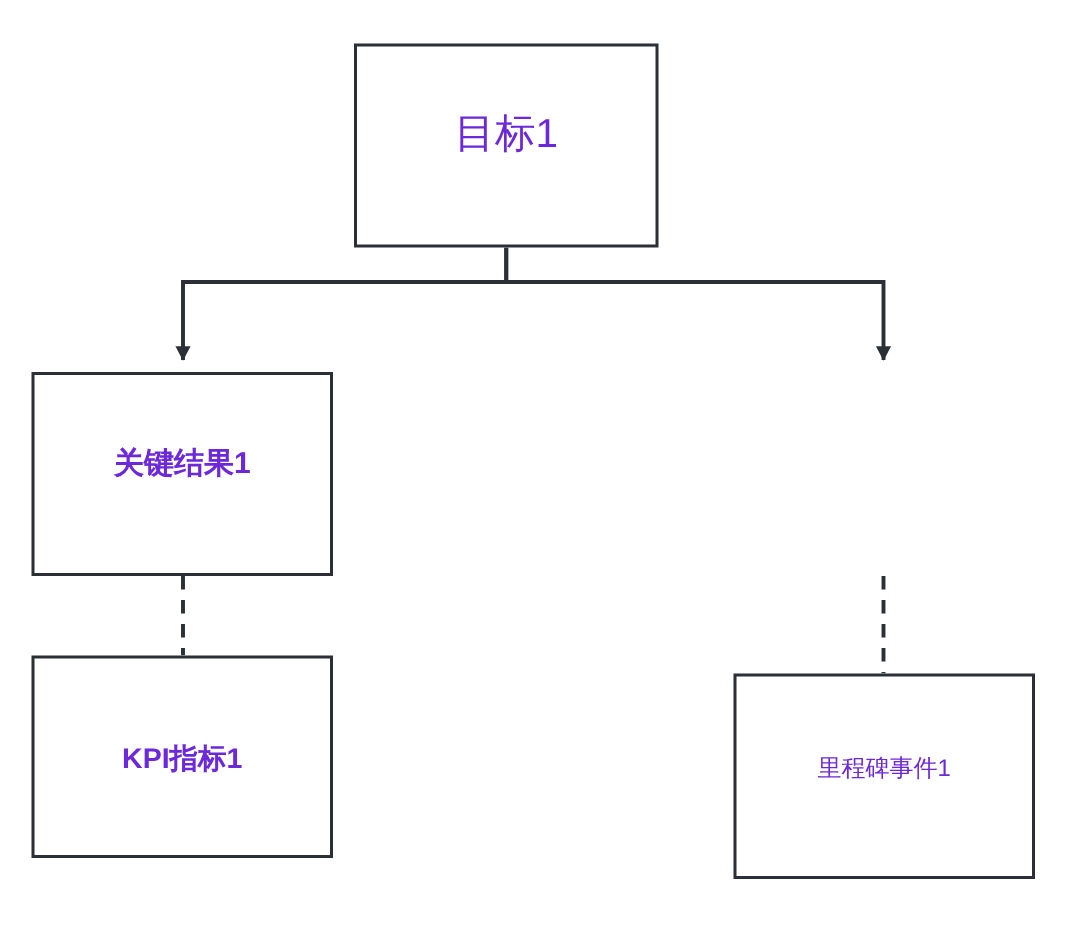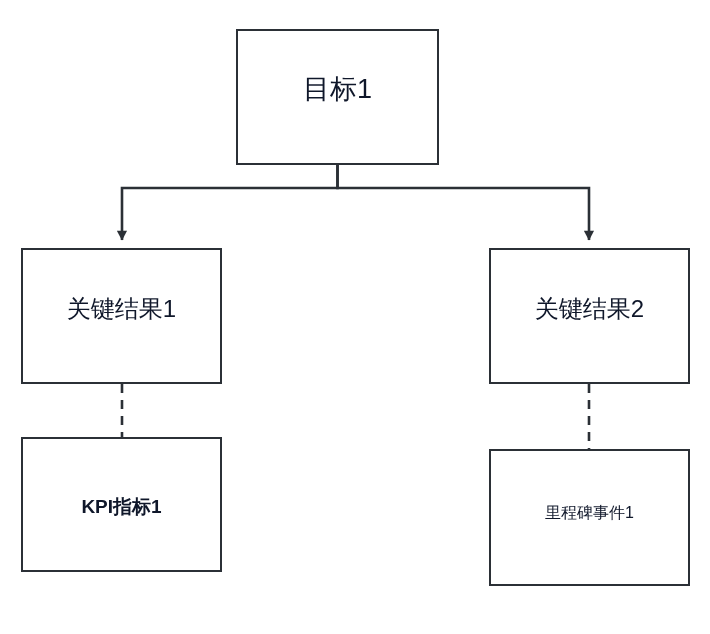--- a/index.html
+++ b/index.html
@@ -29,21 +29,21 @@
   .node {
     position: absolute;
     box-sizing: border-box;
     background: #ffffff;
     border: 2px solid #2b3036;
     display: flex;
     align-items: center;
     justify-content: center;
   }
   .node-label {
-    color: #0f172a;
+    color: #6d28d9;
     text-align: left;
     line-height: 1.2;
     white-space: nowrap;
   }
   
   .node-objective {
     left: 236px;
     top: 29px;
     width: 203px;
     height: 136px;
@@ -62,22 +62,22 @@
     height: 136px;
   }
   .node-kr2 {
     left: 489px;
     top: 248px;
     width: 201px;
     height: 136px;
   }
   .node-kr1 .node-label,
   .node-kr2 .node-label {
-    font-size: 24px;
-    font-weight: 400;
+    font-size: 20px;
+    font-weight: 700;
     position: relative;
     top: -7px;
   }
   
   .node-kpi {
     left: 21px;
     top: 437px;
     width: 201px;
     height: 135px;
   }
@@ -124,23 +124,20 @@
   </svg>
 
   <div class="node node-objective">
     <span class="node-label">目标1</span>
   </div>
 
   <div class="node node-kr1">
     <span class="node-label">关键结果1</span>
   </div>
 
-  <div class="node node-kr2">
-    <span class="node-label">关键结果2</span>
-  </div>
 
   <div class="node node-kpi">
     <span class="node-label">KPI指标1</span>
   </div>
 
   <div class="node node-milestone">
     <span class="node-label">里程碑事件1</span>
   </div>
 
 </div>

